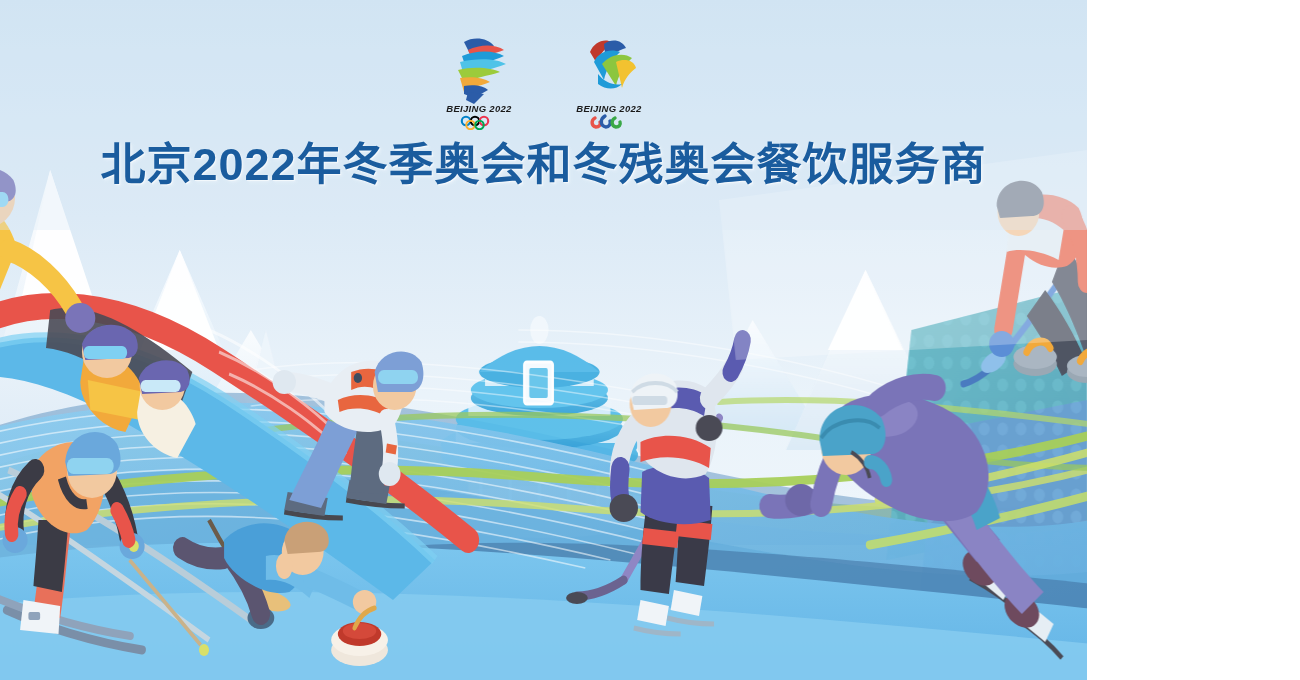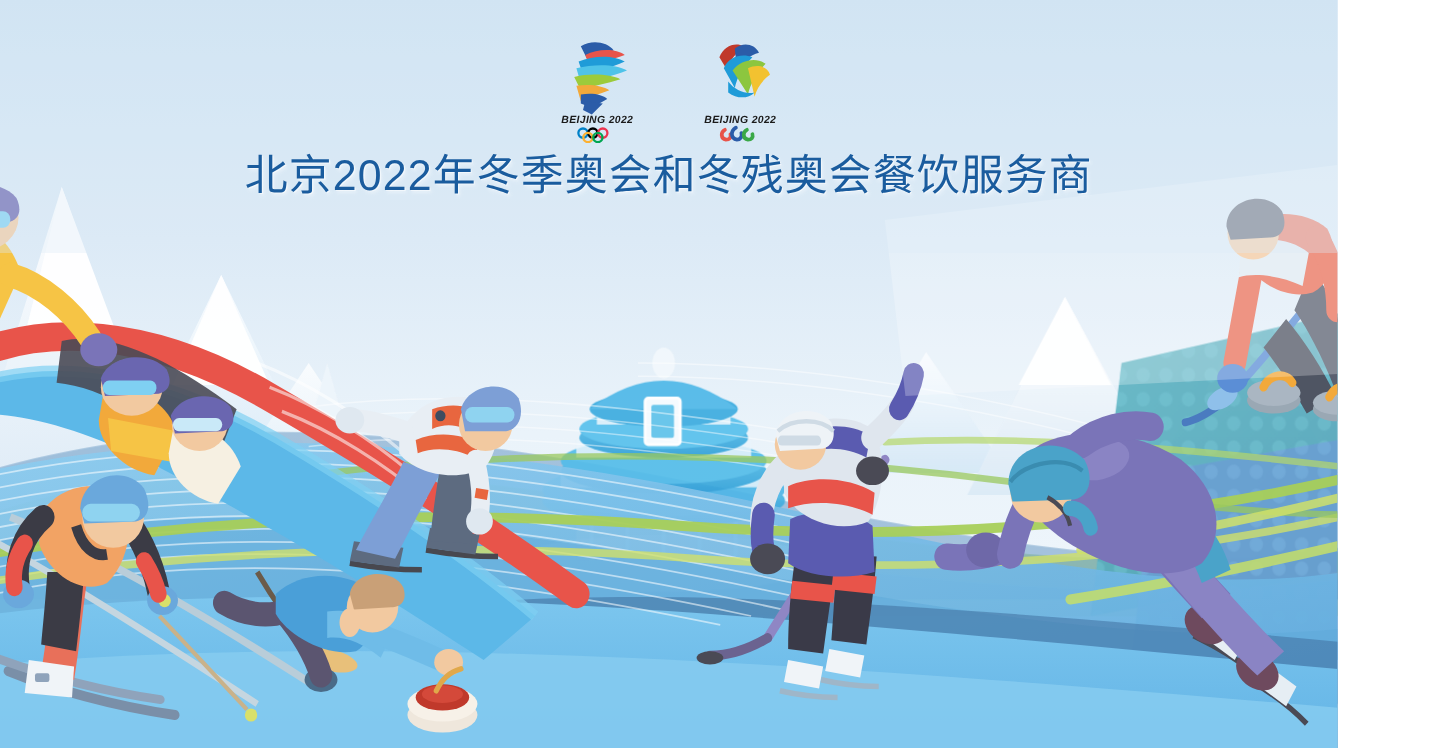--- a/index.html
+++ b/index.html
@@ -7,21 +7,21 @@
     margin: 0;
     padding: 0;
     background: #ffffff;
   }
   body {
     font-family: "Liberation Sans", "DejaVu Sans", sans-serif;
   }
 
   .banner {
     position: relative;
-    width: 1216px;
+    width: 1087px;
     height: 680px;
     overflow: hidden;
     background: linear-gradient(180deg, #cfe3f3 0%, #dceaf6 30%, #e9f2f9 55%, #eef5fa 70%, #dcecf8 100%);
   }
 
   .layer {
     position: absolute;
     inset: 0;
     width: 100%;
     height: 100%;
@@ -53,22 +53,22 @@
     left: 0;
     right: 0;
     top: 140px;
     text-align: center;
     z-index: 30;
   }
   .title {
     display: inline-block;
     margin: 0;
     font-family: "Liberation Sans", "DejaVu Sans", sans-serif;
-    font-size: 39px;
-    font-weight: normal;
+    font-size: 45px;
+    font-weight: bold;
     letter-spacing: 1px;
     color: #1a5c9e;
     text-shadow:
       1px 1px 0 rgba(255,255,255,0.55),
       2px 2px 3px rgba(255,255,255,0.35);
     white-space: nowrap;
     line-height: 1.1;
     text-align: right;
   }
 </style>

